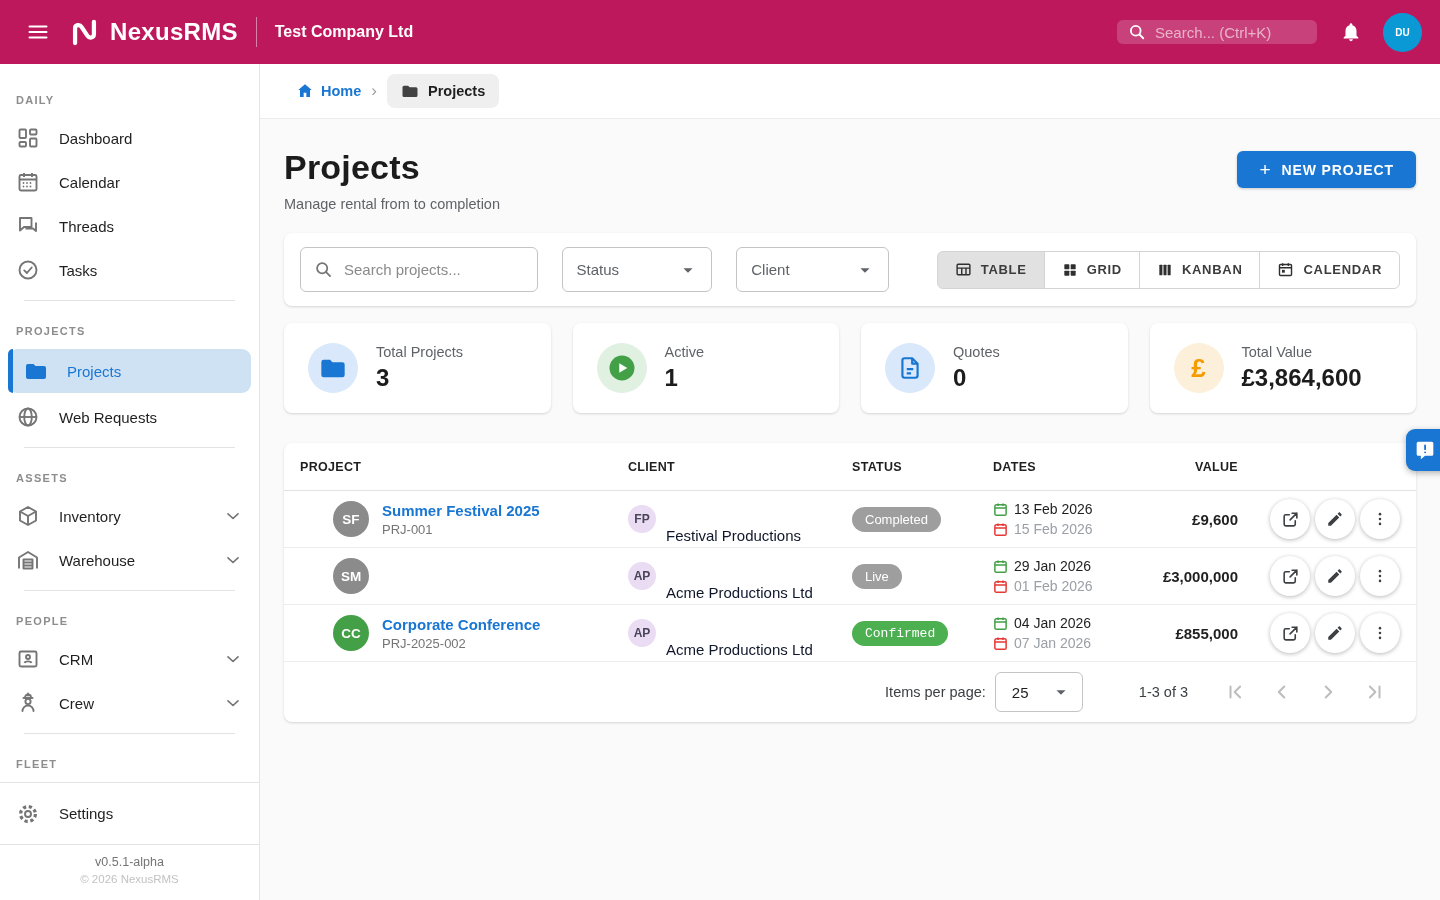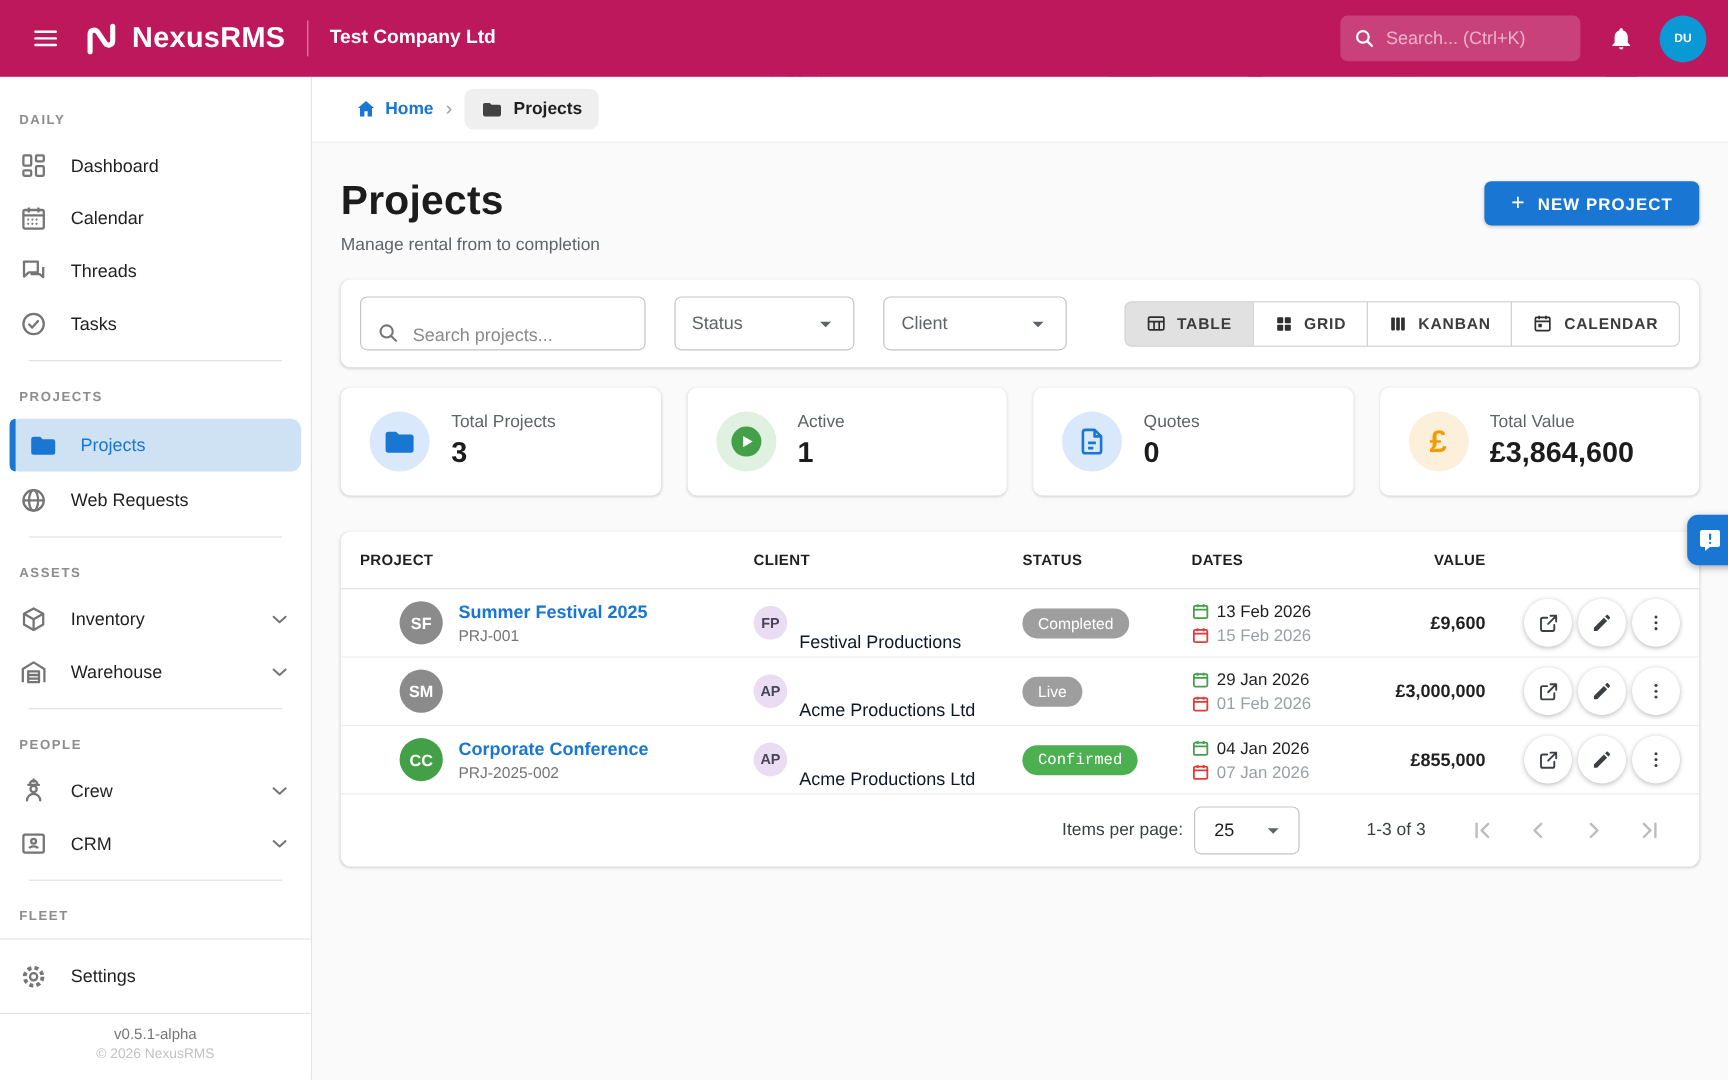--- a/index.html
+++ b/index.html
@@ -6,21 +6,21 @@
   html,body { width:1440px; height:900px; overflow:hidden; font-family:"Liberation Sans", sans-serif; background:#fafafa; }
 
   
   .appbar { position:fixed; top:0; left:0; width:1440px; height:64px; background:#be185d; display:flex; align-items:center; padding:0 18px; z-index:30; color:#fff; }
   .iconbtn { width:40px; height:40px; border-radius:50%; display:flex; align-items:center; justify-content:center; cursor:pointer; flex:none; }
   .brand { display:flex; align-items:center; gap:9px; margin-left:10px; }
   .brand-name { font-size:24px; font-weight:700; letter-spacing:.3px; }
   .appbar-divider { width:1px; height:30px; background:rgba(255,255,255,.45); margin:0 18px; }
   .company { font-size:16px; font-weight:600; }
   .appbar-spacer { flex:1; }
-  .topsearch { width:200px; height:38px; background:rgba(255,255,255,.18); border-radius:6px; display:flex; align-items:center; padding:0 10px; gap:8px;margin-left:46px; }
+  .topsearch { width:200px; height:24px; background:rgba(255,255,255,.18); border-radius:6px; display:flex; align-items:center; padding:0 10px; gap:8px;margin-left:46px; }
   .topsearch input { background:transparent; border:none; outline:none; color:#fff; font-size:15px; width:100%; font-family:"Liberation Sans", sans-serif; }
   .topsearch input::placeholder { color:rgba(255,255,255,.6); }
   .bellbtn { margin-left:14px; }
   .avatar-top { width:39px; height:39px; border-radius:50%; background:#0b99d6; display:flex; align-items:center; justify-content:center; font-size:10px; font-weight:700; margin-left:12px; cursor:pointer; }
 
   
   .sidebar { position:fixed; top:64px; left:0; width:260px; height:836px; background:#fff; border-right:1px solid #e4e4e4; display:flex; flex-direction:column; z-index:20; }
   .side-scroll { height:718px; overflow:hidden; padding-top:14px; }
   .sec-label { padding:16px 16px 10px; font-size:11px; letter-spacing:1.3px; color:#8d8d8d; font-weight:600; }
   .side-item { height:44px; display:flex; align-items:center; padding:0 16px; gap:19px; font-size:15px; color:#1f1f1f; cursor:pointer; }
@@ -48,21 +48,21 @@
   .pagehead { display:flex; justify-content:space-between; align-items:flex-start; margin-bottom:21px; }
   .pagetitle { font-size:34px; font-weight:700; color:#1c1c1c; letter-spacing:.2px; }
   .pagesub { font-size:14.5px; color:#5f6368; margin-top:9px; }
   .btn-primary { height:37px; margin-top:3px; background:#1976d2; color:#fff; border:none; border-radius:6px; padding:0 22px; font-size:14px; font-weight:700; letter-spacing:.9px; display:flex; align-items:center; gap:10px; cursor:pointer; font-family:"Liberation Sans", sans-serif; box-shadow:0 1px 3px rgba(0,0,0,.2); }
   .btn-primary .plus { font-size:19px; font-weight:400; }
 
   .card { background:#fff; border-radius:8px; box-shadow:0 1px 3px rgba(0,0,0,.1), 0 1px 2px rgba(0,0,0,.06); }
 
   
   .filterbar { height:73px; display:flex; align-items:center; gap:24px; padding:0 16px; margin-bottom:17px; }
-  .f-search { width:257px; height:45px; border:1px solid #c4c4c4; border-radius:6px; display:flex; align-items:flex-end; padding:3px 12px; gap:10px; color:#757575; }
+  .f-search { width:257px; height:45px; border:1px solid #c4c4c4; border-radius:6px; display:flex; align-items:center; padding:16px 12px; gap:10px; color:#757575; }
   .f-search input { border:none; outline:none; font-size:15px; width:100%; color:#333; font-family:"Liberation Sans", sans-serif; }
   .f-search input::placeholder { color:#8a8a8a; }
   .f-select { height:45px; border:1px solid #c4c4c4; border-radius:6px; display:flex; align-items:center; justify-content:space-between; padding:0 12px 0 14px; color:#5f6368; font-size:15px; cursor:pointer; }
   .f-select.w-status { width:162px; }
   .f-select.w-client { width:164px; }
   .f-spacer { flex:1; }
   .viewgroup { display:flex; }
   .viewbtn { height:38px; padding:0 17px; display:flex; align-items:center; gap:9px; background:#fff; border:1px solid #d4d4d4; margin-left:-1px; font-size:13px; font-weight:700; letter-spacing:.7px; color:#3c3c3c; cursor:pointer; font-family:"Liberation Sans", sans-serif; }
   .viewbtn:first-child { border-radius:6px 0 0 6px; margin-left:0; }
   .viewbtn:last-child { border-radius:0 6px 6px 0; }
@@ -254,42 +254,42 @@
             <path d="M6 9.5l6 5.5 6-5.5"></path>
           </svg>
         </span>
     </div>
 
     <div class="side-div"></div>
 
     <div class="sec-label">PEOPLE</div>
     <div class="side-item">
       <span class="sic">
+          <svg width="24" height="24" viewBox="0 0 24 24" fill="none" stroke="currentColor" stroke-width="1.9">
+            <rect x="3.5" y="4.5" width="17" height="15" rx="1.5"></rect>
+            <circle cx="12" cy="10" r="2"></circle>
+            <path d="M8.5 16c.7-2.2 6.3-2.2 7 0"></path>
+          </svg>
+        </span>
+      <span>CRM</span>
+      <span class="chev">
+          <svg width="20" height="20" viewBox="0 0 24 24" fill="none" stroke="currentColor" stroke-width="2" stroke-linecap="round" stroke-linejoin="round">
+            <path d="M6 9.5l6 5.5 6-5.5"></path>
+          </svg>
+        </span>
+    </div>
+    <div class="side-item">
+      <span class="sic">
           <svg width="24" height="24" viewBox="0 0 24 24" fill="none" stroke="currentColor" stroke-width="1.9" stroke-linecap="round">
             <path d="M9 6.5a3 3 0 0 1 6 0M7.5 7h9M12 2.5v2"></path>
             <circle cx="12" cy="10.5" r="2.6"></circle>
             <path d="M6.5 20a5.5 5.5 0 0 1 11 0"></path>
           </svg>
         </span>
       <span>Crew</span>
-      <span class="chev">
-          <svg width="20" height="20" viewBox="0 0 24 24" fill="none" stroke="currentColor" stroke-width="2" stroke-linecap="round" stroke-linejoin="round">
-            <path d="M6 9.5l6 5.5 6-5.5"></path>
-          </svg>
-        </span>
-    </div>
-    <div class="side-item">
-      <span class="sic">
-          <svg width="24" height="24" viewBox="0 0 24 24" fill="none" stroke="currentColor" stroke-width="1.9">
-            <rect x="3.5" y="4.5" width="17" height="15" rx="1.5"></rect>
-            <circle cx="12" cy="10" r="2"></circle>
-            <path d="M8.5 16c.7-2.2 6.3-2.2 7 0"></path>
-          </svg>
-        </span>
-      <span>CRM</span>
       <span class="chev">
           <svg width="20" height="20" viewBox="0 0 24 24" fill="none" stroke="currentColor" stroke-width="2" stroke-linecap="round" stroke-linejoin="round">
             <path d="M6 9.5l6 5.5 6-5.5"></path>
           </svg>
         </span>
     </div>
 
     <div class="side-div"></div>
 
     <div class="sec-label">FLEET</div>

